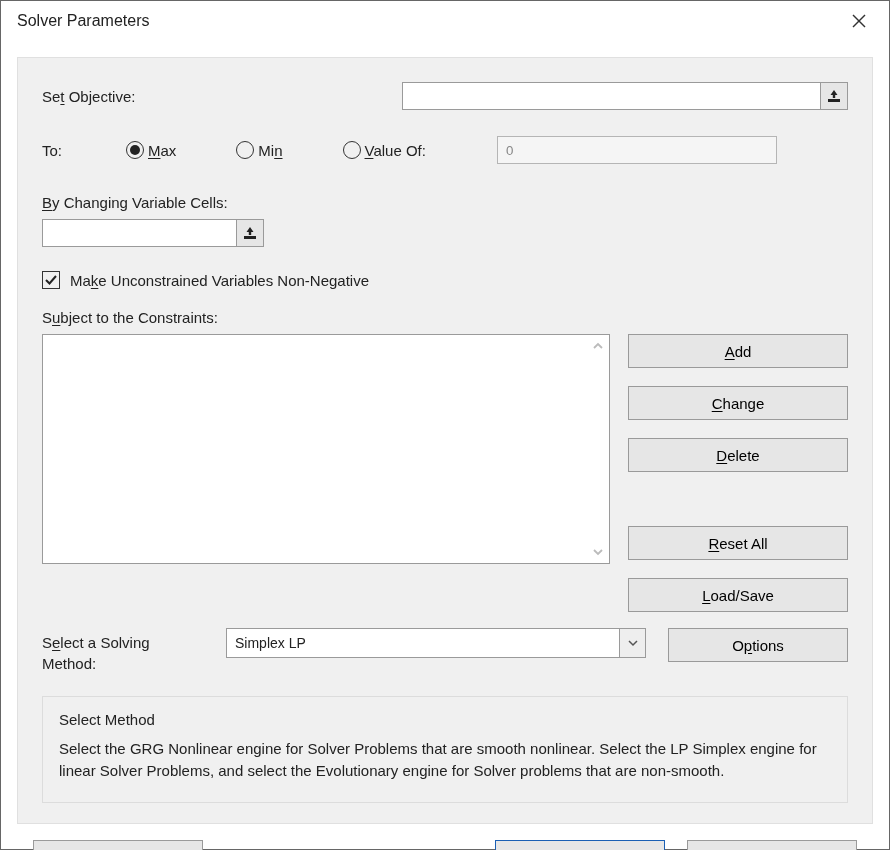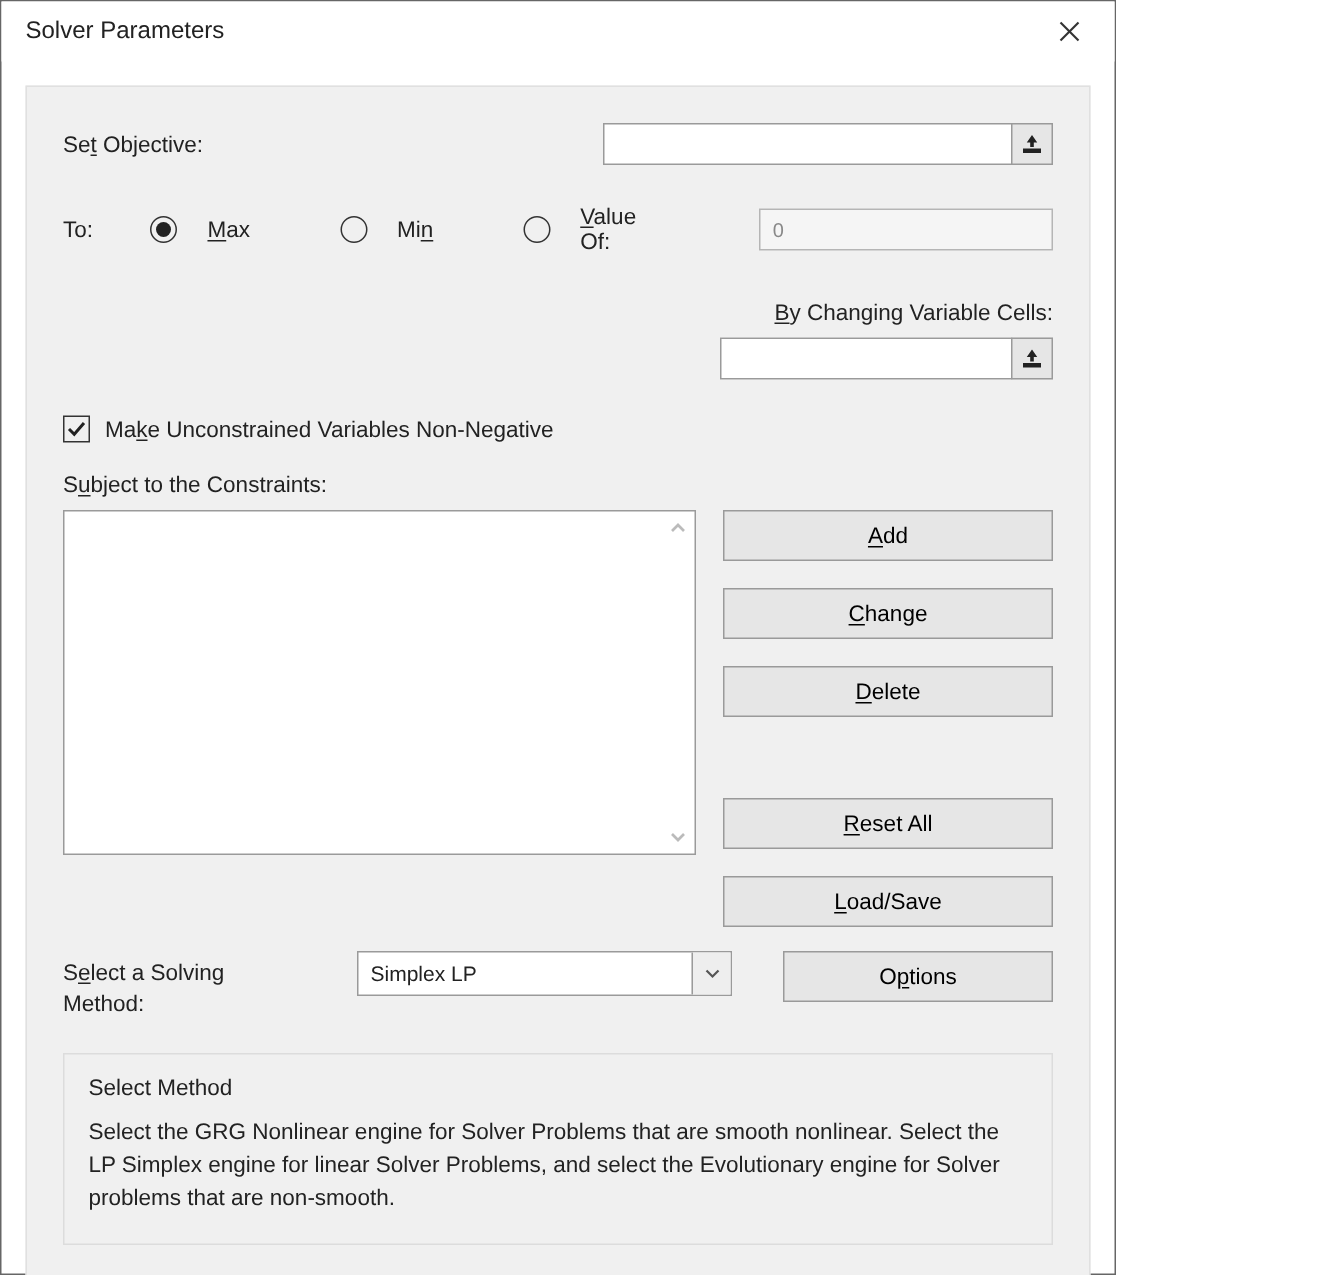--- a/index.html
+++ b/index.html
@@ -6,21 +6,21 @@
 body {
   font-family: "Segoe UI", Tahoma, sans-serif;
   font-size: 14px;
   color: #222;
   background: #fff;
   width: 890px;
   height: 850px;
   overflow: hidden;
 }
 .dialog {
-  width: 744px;
+  width: 890px;
   height: 850px;
   border: 1px solid #666;
   background: #fff;
   display: flex;
   flex-direction: column;
 }
 .titlebar {
   display: flex;
   justify-content: space-between;
   align-items: center;
@@ -75,42 +75,42 @@
   background: #e6e6e6;
   display: flex; align-items: center; justify-content: center;
   cursor: pointer;
   margin-left: -1px;
 }
 .ref-btn svg { width: 14px; height: 14px; }
 
 
 .row-to { margin-bottom: 30px; gap: 4px; }
 .row-to .tolabel { width: 80px; font-size: 15px; }
-.radio-group { display: flex; align-items: center; gap: 20px; }
+.radio-group { display: flex; align-items: center; gap: 4px; }
 .radio {
   width: 18px; height: 18px; border: 1.5px solid #333; border-radius: 50%;
   display: flex; align-items: center; justify-content: center;
   cursor: pointer; flex-shrink: 0;
 }
 .radio.selected::after {
   content: ""; width: 10px; height: 10px; background: #222; border-radius: 50%;
 }
 .radio-label { font-size: 15px; margin-right: 56px; cursor: pointer; }
 .valueof-input {
   background: #f5f5f5;
   border: 1px solid #b5b5b5;
   height: 28px; width: 280px;
   padding: 2px 8px;
   color: #888;
   margin-left: 60px;
 }
 
 
 .section-label { font-size: 15px; margin-bottom: 8px; display: block; }
-.row-cells { flex-direction: column; align-items: flex-end; margin-bottom: 24px; }
+.row-cells { flex-direction: column; align-items: flex-start; margin-bottom: 24px; }
 .cells-input-wrap { display: flex; }
 .cells-input-wrap .input-text { flex: 1; }
 
 
 .row-constraints { flex-direction: column; align-items: stretch; margin-bottom: 16px; }
 .constraints-body { display: flex; gap: 18px; }
 .constraints-list {
   flex: 1;
   background: #fff;
   border: 1px solid #9a9a9a;
@@ -143,21 +143,21 @@
 .row-check { margin-bottom: 20px; gap: 10px; }
 .checkbox {
   width: 18px; height: 18px; border: 1.5px solid #333;
   display: flex; align-items: center; justify-content: center; cursor: pointer;
   flex-shrink: 0;
 }
 .checkbox.checked svg { display: block; }
 .checkbox svg { display: none; width: 14px; height: 14px; }
 
 
-.row-method { gap: 12px; align-items: flex-start; margin-bottom: 22px; }
+.row-method { gap: 0; align-items: flex-start; margin-bottom: 22px; }
 .row-method .mlabel { width: 140px; font-size: 15px; line-height: 1.4; padding-top: 4px; }
 .select-wrap { flex: 1; display: flex; padding-left: 44px; }
 .select {
   flex: 1; background: #fff; border: 1px solid #9a9a9a; height: 30px;
   display: flex; align-items: center; justify-content: space-between;
   padding: 0 0 0 8px; cursor: pointer;
 }
 .select-chevron {
   width: 26px; height: 28px; border-left: 1px solid #9a9a9a;
   background: #eee;
@@ -220,21 +220,21 @@
         <div class="radio-group">
           <span class="radio selected"></span>
           <span class="radio-label"><span class="und">M</span><span>ax</span></span>
         </div>
         <div class="radio-group">
           <span class="radio"></span>
           <span class="radio-label"><span>Mi</span><span class="und">n</span></span>
         </div>
         <div class="radio-group">
           <span class="radio"></span>
-          <span class="radio-label" style="margin-right:18px"><span class="und">V</span><span>alue Of:</span></span>
+          <span class="radio-label" style="margin-right:7px"><span class="und">V</span><span>alue Of:</span></span>
         </div>
         <input class="valueof-input" value="0" style="">
       </div>
 
       <div class="row row-cells">
         <span class="section-label">
           <span class="und">B</span><span>y Changing Variable Cells:</span>
         </span>
         <div class="cells-input-wrap">
           <input class="input-text" type="text" value="" style="">

